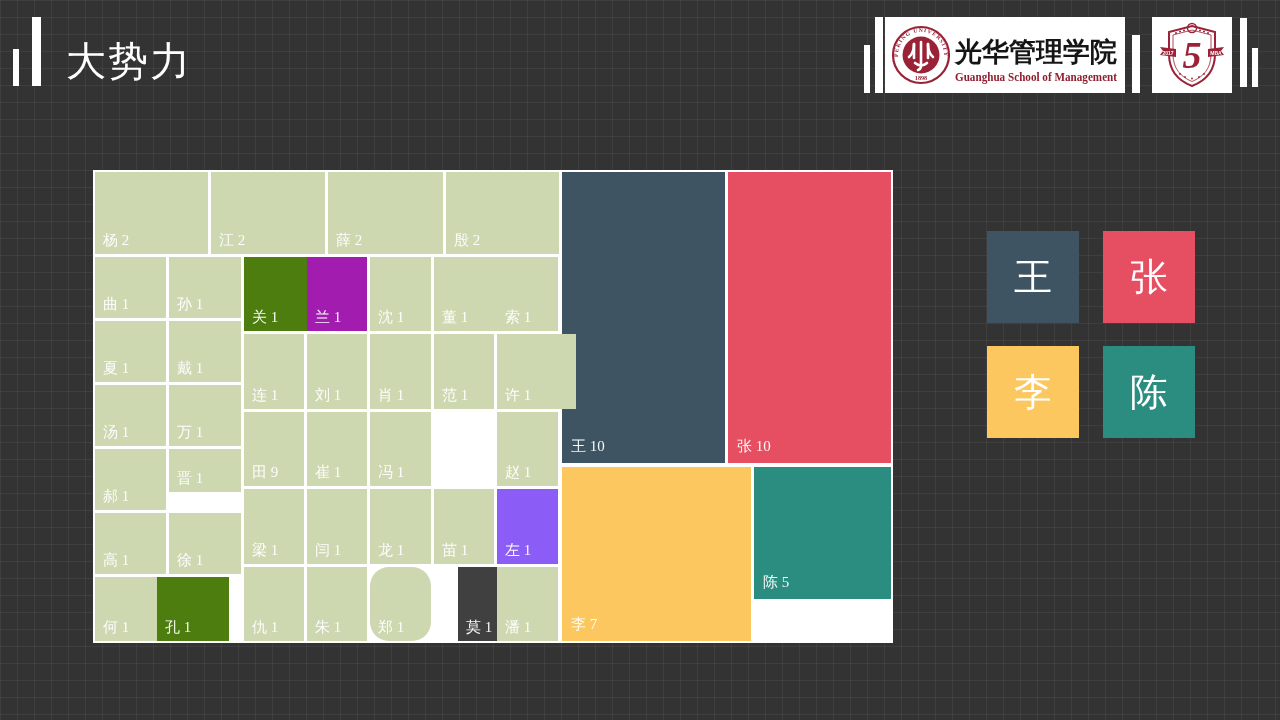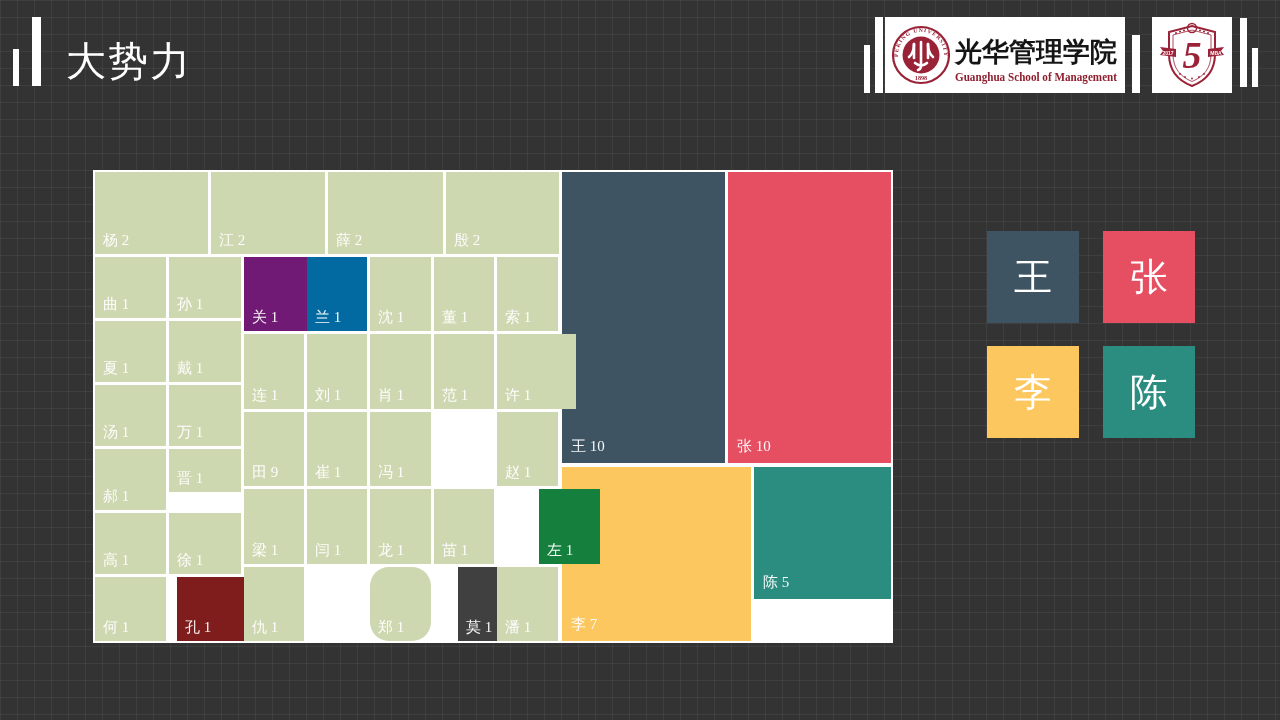--- a/index.html
+++ b/index.html
@@ -164,33 +164,33 @@
       </div>
       <div class="cell" style="left: 2px; top: 343px; width: 71px; height: 61px; background: rgb(205, 216, 177);">
         <span class="cell-label">高 1</span>
       </div>
       <div class="cell" style="left: 76px; top: 343px; width: 72px; height: 61px; background: rgb(205, 216, 177);">
         <span class="cell-label">徐 1</span>
       </div>
       <div class="cell" style="left: 2px; top: 407px; width: 71px; height: 64px; background: rgb(205, 216, 177);">
         <span class="cell-label">何 1</span>
       </div>
-      <div class="cell" style="left: 84px; top: 407px; width: 72px; height: 64px; background: #7f1d1d;">
+      <div class="cell" style="left: 64px; top: 407px; width: 72px; height: 64px; background: #4d7c0f;">
         <span class="cell-label">孔 1</span>
       </div>
-      <div class="cell" style="left: 151px; top: 87px; width: 68px; height: 74px; background: #701a75;">
+      <div class="cell" style="left: 151px; top: 87px; width: 68px; height: 74px; background: #4d7c0f;">
         <span class="cell-label">关 1</span>
       </div>
-      <div class="cell" style="left: 214px; top: 87px; width: 60px; height: 74px; background: #0369a1;">
+      <div class="cell" style="left: 214px; top: 87px; width: 60px; height: 74px; background: #a21caf;">
         <span class="cell-label">兰 1</span>
       </div>
       <div class="cell" style="left: 277px; top: 87px; width: 61px; height: 74px; background: rgb(205, 216, 177);">
         <span class="cell-label">沈 1</span>
       </div>
-      <div class="cell" style="left: 341px; top: 87px; width: 60px; height: 74px; background: rgb(205, 216, 177);">
+      <div class="cell" style="left: 341px; top: 87px; width: 60px; height: 74px; background: rgb(205, 216, 177); padding-left: 45px;">
         <span class="cell-label">董 1</span>
       </div>
       <div class="cell" style="left: 404px; top: 87px; width: 61px; height: 74px; background: rgb(205, 216, 177);">
         <span class="cell-label">索 1</span>
       </div>
       <div class="cell" style="left: 151px; top: 164px; width: 60px; height: 75px; background: rgb(205, 216, 177);">
         <span class="cell-label">连 1</span>
       </div>
       <div class="cell" style="left: 214px; top: 164px; width: 60px; height: 75px; background: rgb(205, 216, 177);">
         <span class="cell-label">刘 1</span>
@@ -221,25 +221,28 @@
       </div>
       <div class="cell" style="left: 214px; top: 319px; width: 60px; height: 75px; background: rgb(205, 216, 177);">
         <span class="cell-label">闫 1</span>
       </div>
       <div class="cell" style="left: 277px; top: 319px; width: 61px; height: 75px; background: rgb(205, 216, 177);">
         <span class="cell-label">龙 1</span>
       </div>
       <div class="cell" style="left: 341px; top: 319px; width: 60px; height: 75px; background: rgb(205, 216, 177);">
         <span class="cell-label">苗 1</span>
       </div>
-      <div class="cell" style="left: 404px; top: 319px; width: 61px; height: 75px; background: #15803d; margin-left: 42px;">
+      <div class="cell" style="left: 404px; top: 319px; width: 61px; height: 75px; background: #8b5cf6;">
         <span class="cell-label">左 1</span>
       </div>
       <div class="cell" style="left: 151px; top: 397px; width: 60px; height: 74px; background: rgb(205, 216, 177);">
         <span class="cell-label">仇 1</span>
+      </div>
+      <div class="cell" style="left: 214px; top: 397px; width: 60px; height: 74px; background: rgb(205, 216, 177);">
+        <span class="cell-label">朱 1</span>
       </div>
       <div class="cell" style="left: 277px; top: 397px; width: 61px; height: 74px; background: rgb(205, 216, 177); border-radius: 19px;">
         <span class="cell-label">郑 1</span>
       </div>
       <div class="cell" style="left: 341px; top: 397px; width: 60px; height: 74px; background: #404040; margin-left: 24px;">
         <span class="cell-label">莫 1</span>
       </div>
       <div class="cell" style="left: 404px; top: 397px; width: 61px; height: 74px; background: rgb(205, 216, 177);">
         <span class="cell-label">潘 1</span>
       </div>

